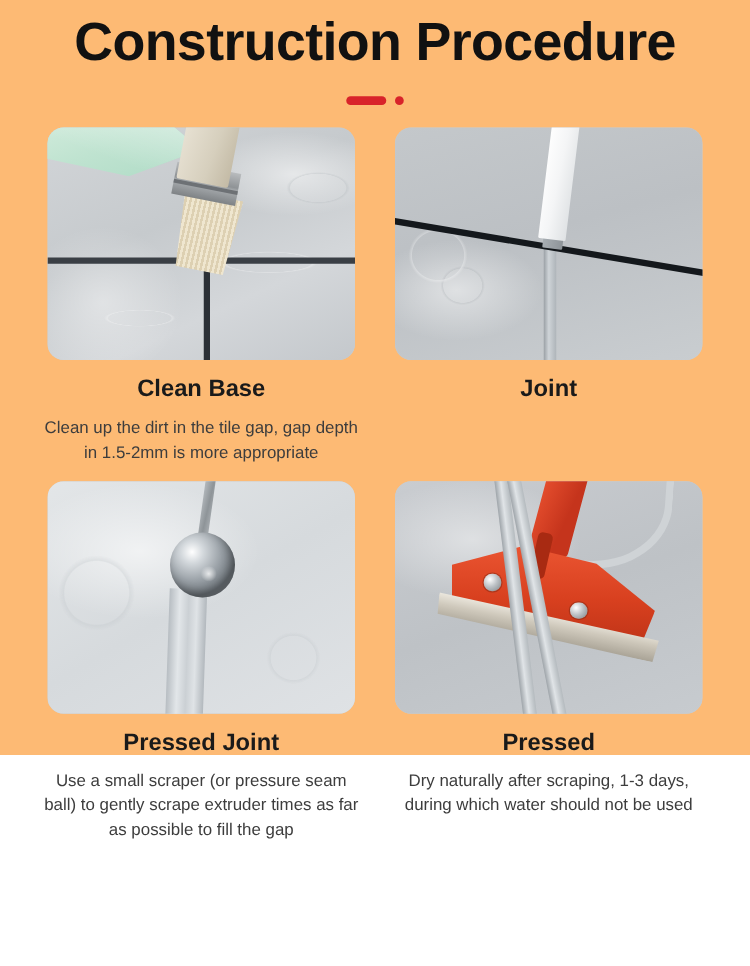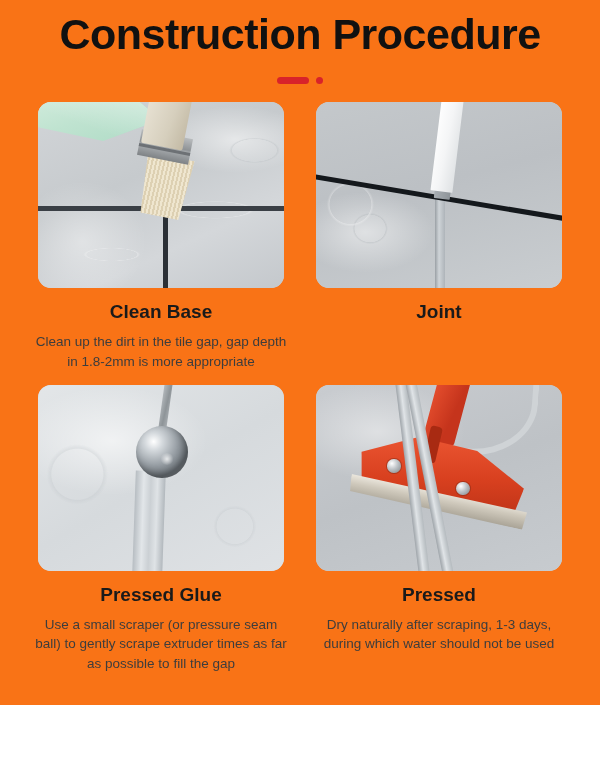--- a/index.html
+++ b/index.html
@@ -9,22 +9,22 @@
     width: 600px;
     height: 773px;
     background: #ffffff;
     font-family: "Liberation Sans", "DejaVu Sans", sans-serif;
     overflow: hidden;
   }
 
   .page {
     position: relative;
     width: 600px;
-    height: 705px;
-    background: #f97316;
+    height: 604px;
+    background: #fdba74;
   }
 
   
   .header { padding-top: 10px; text-align: center; }
 
   .page-title {
     font-size: 43px;
     font-weight: bold;
     letter-spacing: -0.5px;
     color: #111111;
@@ -309,21 +309,21 @@
         <div class="tile-bg"></div>
         <div class="tile-veins"></div>
         <div class="grout-h"></div>
         <div class="grout-v"></div>
         <div class="cloth"></div>
         <div class="brush-bristles"></div>
         <div class="brush-ferrule"></div>
         <div class="brush-handle"></div>
       </div>
       <div class="card-title">Clean Base</div>
-      <div class="card-desc">Clean up the dirt in the tile gap, gap depth in 1.8-2mm is more appropriate</div>
+      <div class="card-desc">Clean up the dirt in the tile gap, gap depth in 1.5-2mm is more appropriate</div>
     </div>
 
     <div class="card">
       <div class="photo">
         <div class="tile-bg2"></div>
         <div class="tile-veins2"></div>
         <div class="seal-line"></div>
         <div class="grout-diag"></div>
         <div class="nozzle-tip"></div>
         <div class="nozzle"></div>
@@ -332,21 +332,21 @@
     </div>
 
     <div class="card">
       <div class="photo">
         <div class="tile-bg3"></div>
         <div class="tile-veins3"></div>
         <div class="seal-line3"></div>
         <div class="rod"></div>
         <div class="ball"></div>
       </div>
-      <div class="card-title">Pressed Glue</div>
+      <div class="card-title">Pressed Joint</div>
       <div class="card-desc">Use a small scraper (or pressure seam ball) to gently scrape extruder times as far as possible to fill the gap</div>
     </div>
 
     <div class="card">
       <div class="photo">
         <div class="tile-bg4"></div>
         <div class="strip-c"></div>
         <div class="handle"></div>
         <div class="head"></div>
         <div class="head-slot"></div>

